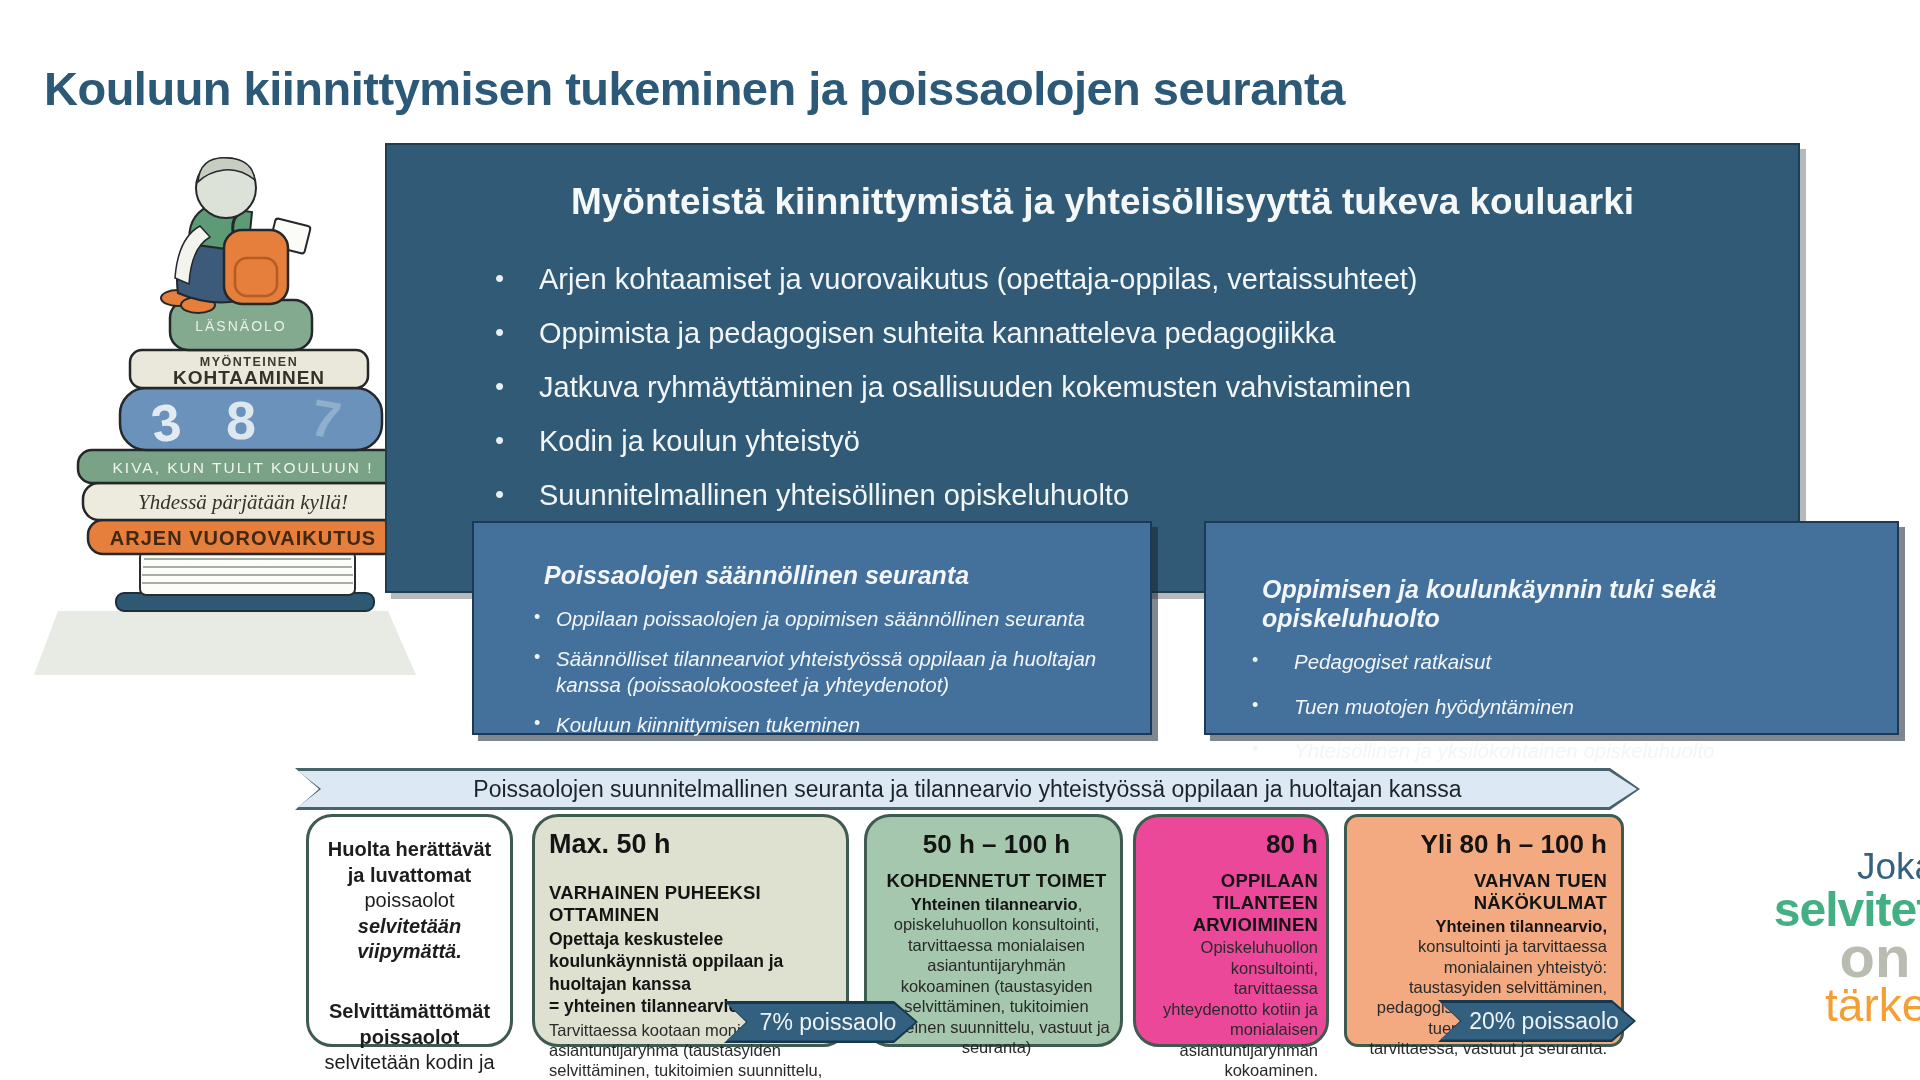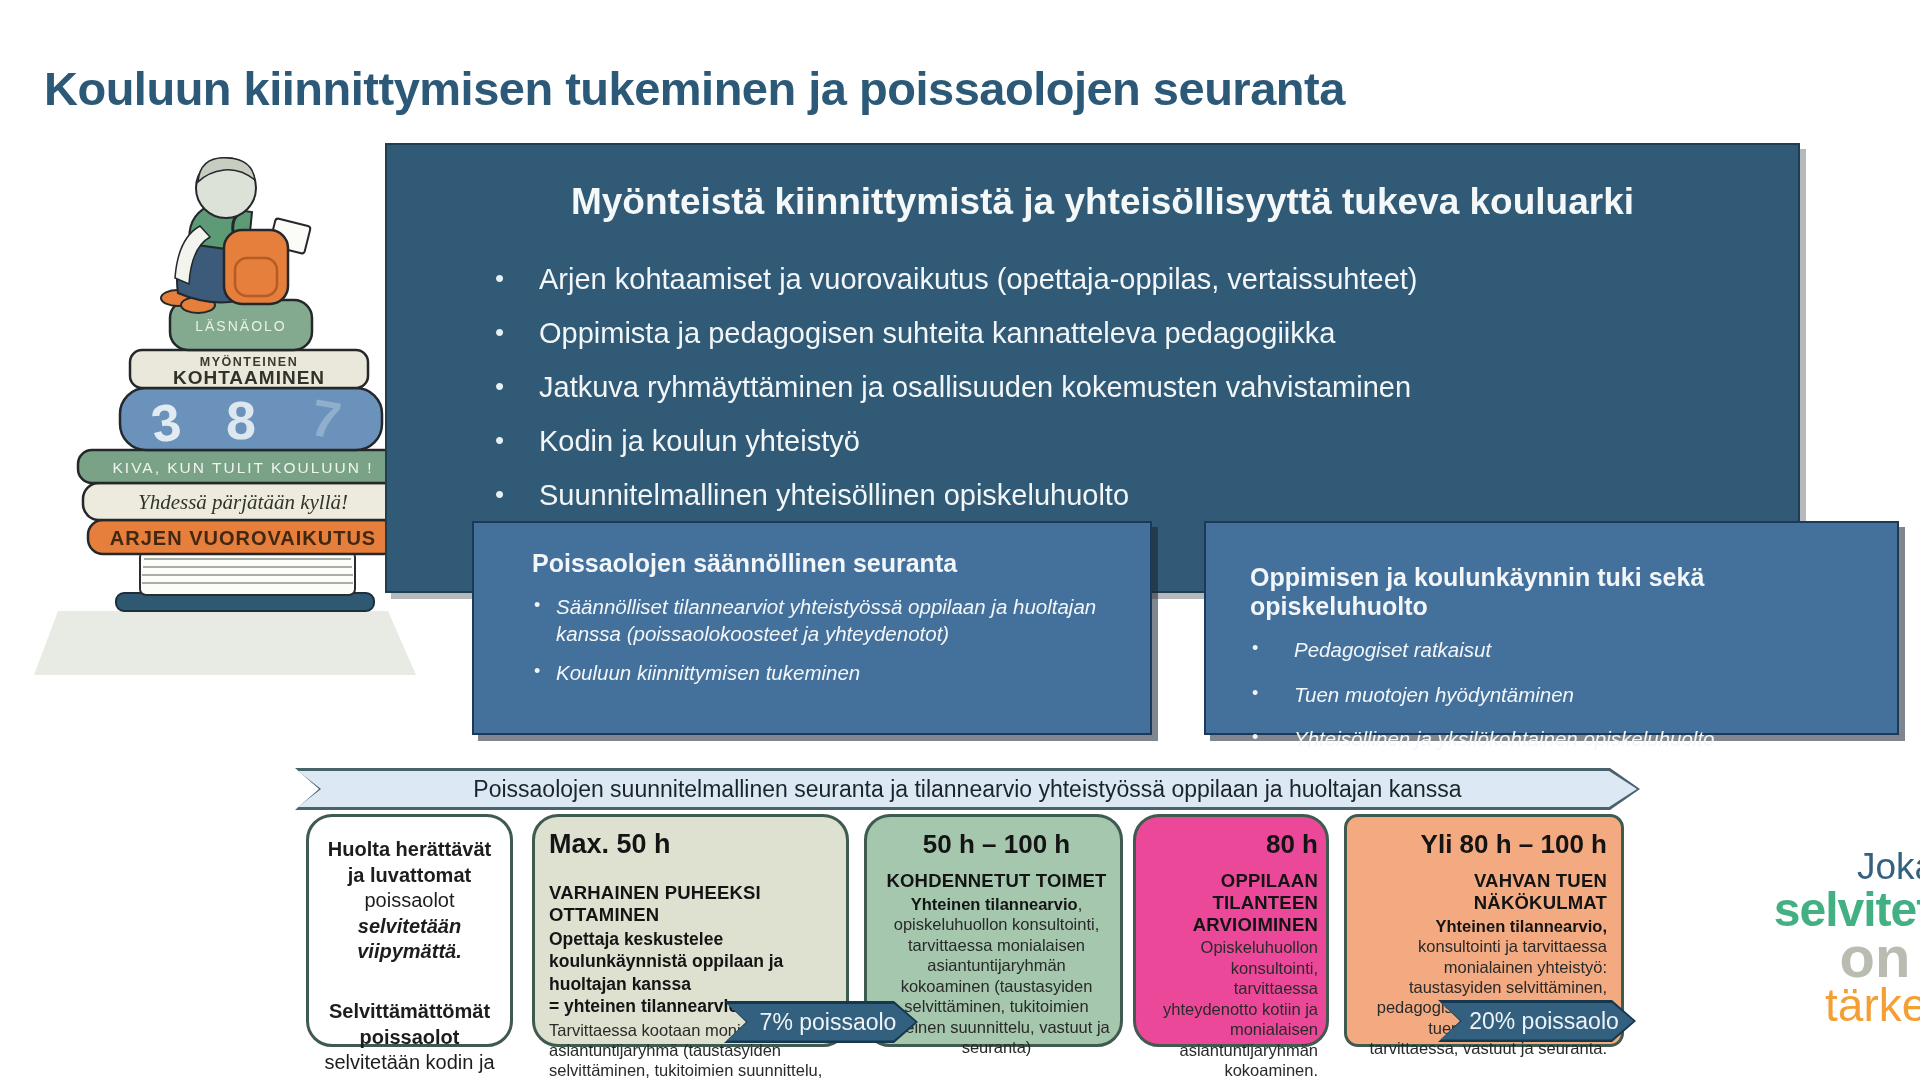--- a/index.html
+++ b/index.html
@@ -15,21 +15,21 @@
   .main-box h2{margin:36px 40px 0 60px;text-align:center;font-size:37px;font-weight:bold;color:#f5f8f9;}
   .main-bullets{list-style:none;margin:40px 0 0 0;padding:0 40px 0 108px;}
   .main-bullets li{position:relative;color:#f2f6f8;font-size:29px;margin-bottom:21px;padding-left:44px;}
   .main-bullets li::before{content:"•";position:absolute;left:0;top:0;font-size:26px;color:#e8eef2;}
 
   
   .sub-box{position:absolute;top:521px;height:214px;background:#44709c;border:2px solid #1c3a57;
     box-shadow:6px 6px 0 rgba(24,34,48,0.55);box-sizing:border-box;color:#f2f6f8;}
   .sub-box.left{left:472px;width:680px;padding:26px 24px 0 58px;}
   .sub-box.right{left:1204px;width:695px;padding:40px 18px 0 44px;}
-  .sub-box h3{margin:0;font-size:25px;font-weight:bold;}
+  .sub-box h3{margin:12px;font-size:25px;font-weight:bold;font-style:italic;}
   .sub-bullets{list-style:none;margin:16px 0 0 0;padding:0;}
   .sub-box.left .sub-bullets{margin-left:0;}
   .sub-bullets li{position:relative;font-size:20.5px;font-style:italic;line-height:1.3;margin-bottom:13px;padding-left:24px;}
   .sub-box.right .sub-bullets li{padding-left:44px;margin-bottom:18px;}
   .sub-bullets li::before{content:"•";position:absolute;left:2px;top:0;font-style:normal;font-size:18px;}
 
   
   .banner{position:absolute;left:295px;top:768px;width:1345px;height:42px;}
   .banner .shape-outer{position:absolute;inset:0;background:#49636c;
     clip-path:polygon(0 0,calc(100% - 30px) 0,100% 50%,calc(100% - 30px) 100%,0 100%,24px 50%);}
@@ -149,20 +149,21 @@
         <li>Jatkuva ryhmäyttäminen ja osallisuuden kokemusten vahvistaminen</li>
         <li>Kodin ja koulun yhteistyö</li>
         <li>Suunnitelmallinen yhteisöllinen opiskeluhuolto</li>
       </ul>
   </section>
 
   <section class="sub-box left">
     <h3>Poissaolojen säännöllinen seuranta</h3>
     <ul class="sub-bullets">
 
+    <li>Oppilaan poissaolojen ja oppimisen säännöllinen seuranta</li>
         <li>Säännölliset tilannearviot yhteistyössä oppilaan ja huoltajan kanssa (poissaolokoosteet ja yhteydenotot)</li>
         <li>Kouluun kiinnittymisen tukeminen</li>
       </ul>
   </section>
 
   <section class="sub-box right">
     <h3>Oppimisen ja koulunkäynnin tuki sekä opiskeluhuolto</h3>
     <ul class="sub-bullets">
 
     <li>Pedagogiset ratkaisut</li>

